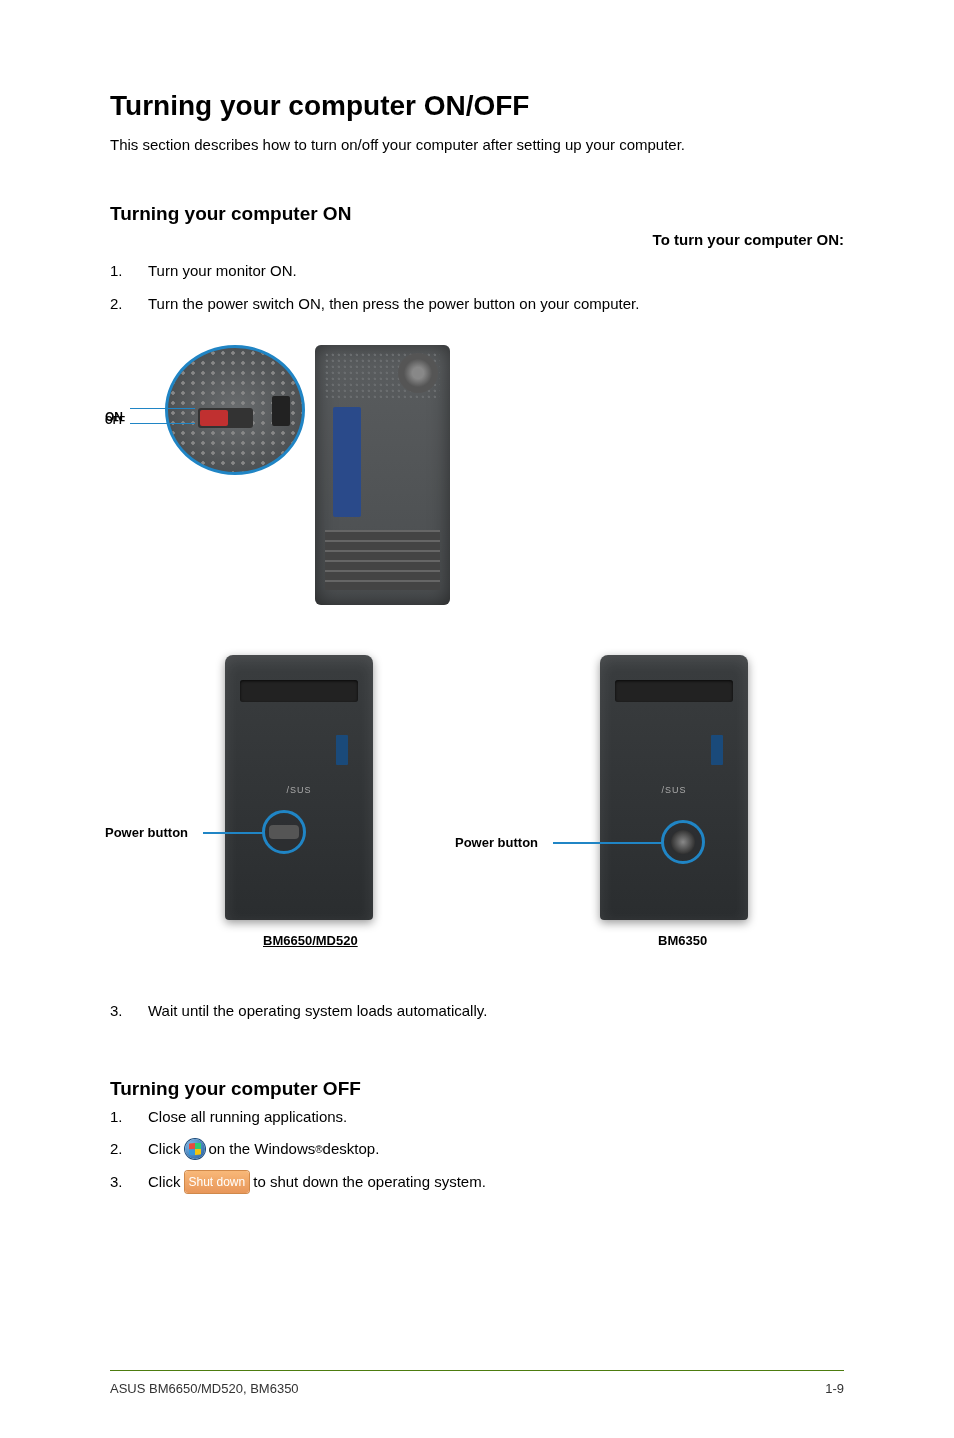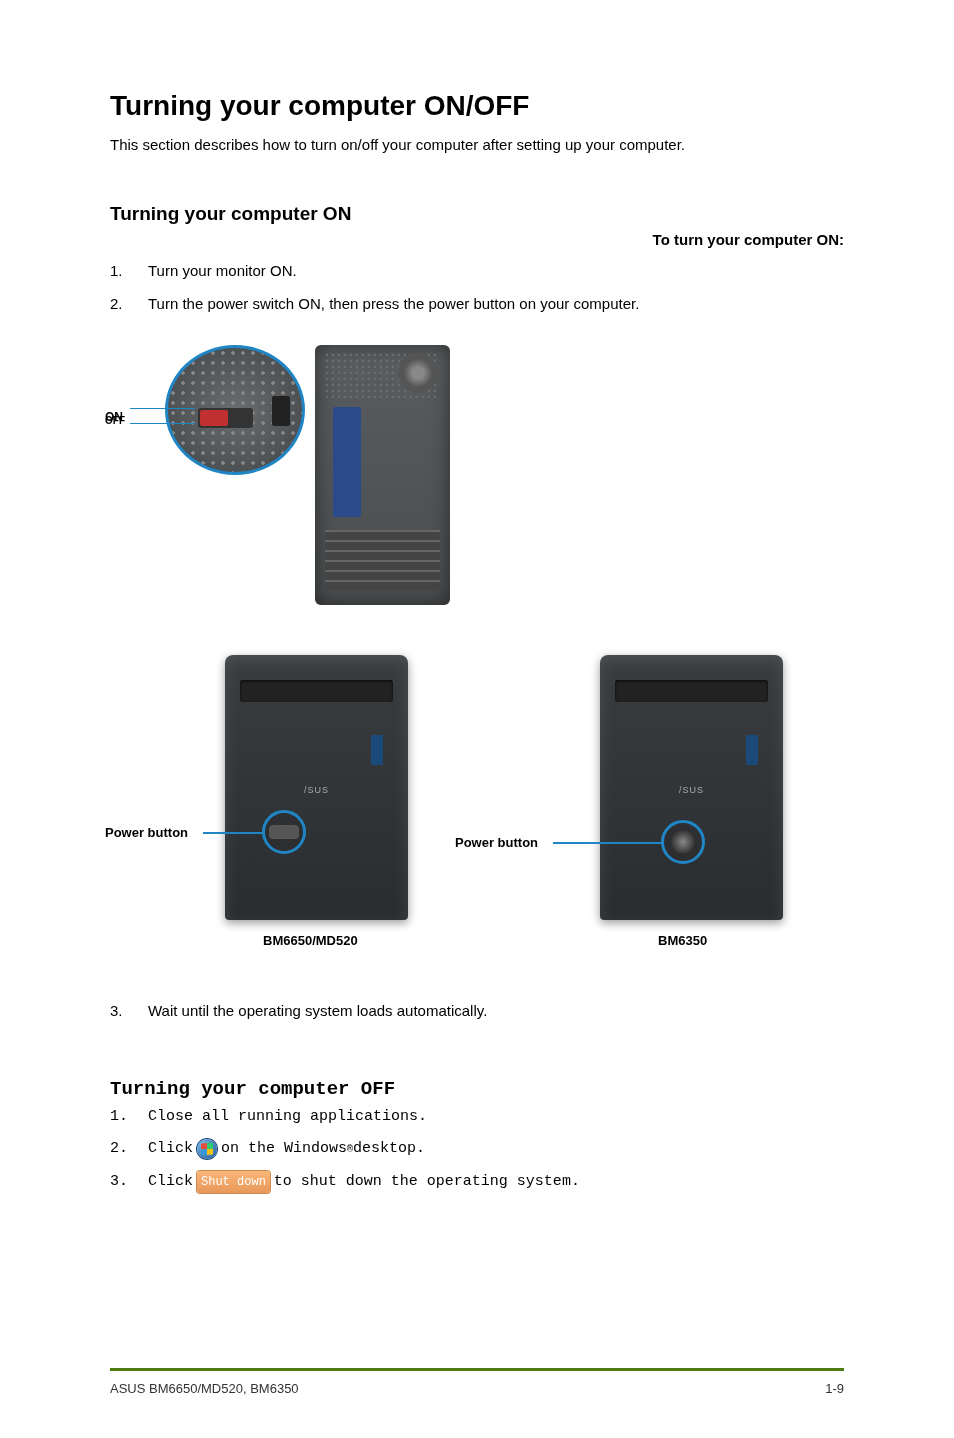--- a/index.html
+++ b/index.html
@@ -185,21 +185,21 @@
       height: 1px;
       background: #2085c5;
     }
     .figure-section-2 {
       position: relative;
       height: 330px;
       margin-bottom: 15px;
     }
     .tower {
       position: absolute;
-      width: 183px;
+      width: 148px;
       height: 265px;
       background: linear-gradient(to bottom, #3a3d3f 0%, #2a2d2f 100%);
       border-radius: 8px 8px 4px 4px;
       box-shadow: inset 0 5px 15px rgba(255,255,255,0.1), 0 3px 10px rgba(0,0,0,0.4);
     }
     .tower-1 {
       left: 115px;
       top: 0;
     }
     .tower-2 {
@@ -295,25 +295,24 @@
       width: 110px;
       height: 2px;
       background: #2085c5;
     }
     .model-label {
       position: absolute;
       font-size: 13px;
       font-weight: bold;
       top: 278px;
     }
-    .ml1 { left: 153px; }
+    .ml1 { left: 153px; text-decoration: underline; }
     .ml2 { left: 548px; }
     .section-off {
       margin-top: 55px;
-      font-family: Liberation Mono, monospace;
     }
     .win-icon {
       display: inline-flex;
       width: 20px;
       height: 20px;
       background: radial-gradient(circle at 30% 30%, #7db9e8 0%, #1e5799 100%);
       border-radius: 50%;
       margin: 0 4px;
       vertical-align: middle;
       position: relative;
@@ -345,21 +344,21 @@
     }
     .reg {
       font-size: 10px;
       vertical-align: super;
     }
     .footer {
       position: absolute;
       bottom: 42px;
       left: 110px;
       right: 110px;
-      border-top: 3px solid #4d7c0f;
+      border-top: 1px solid #4d7c0f;
       padding-top: 10px;
       display: flex;
       justify-content: space-between;
       font-size: 13px;
       color: #333;
     }
   </style>
 </head>
 <body>
 

